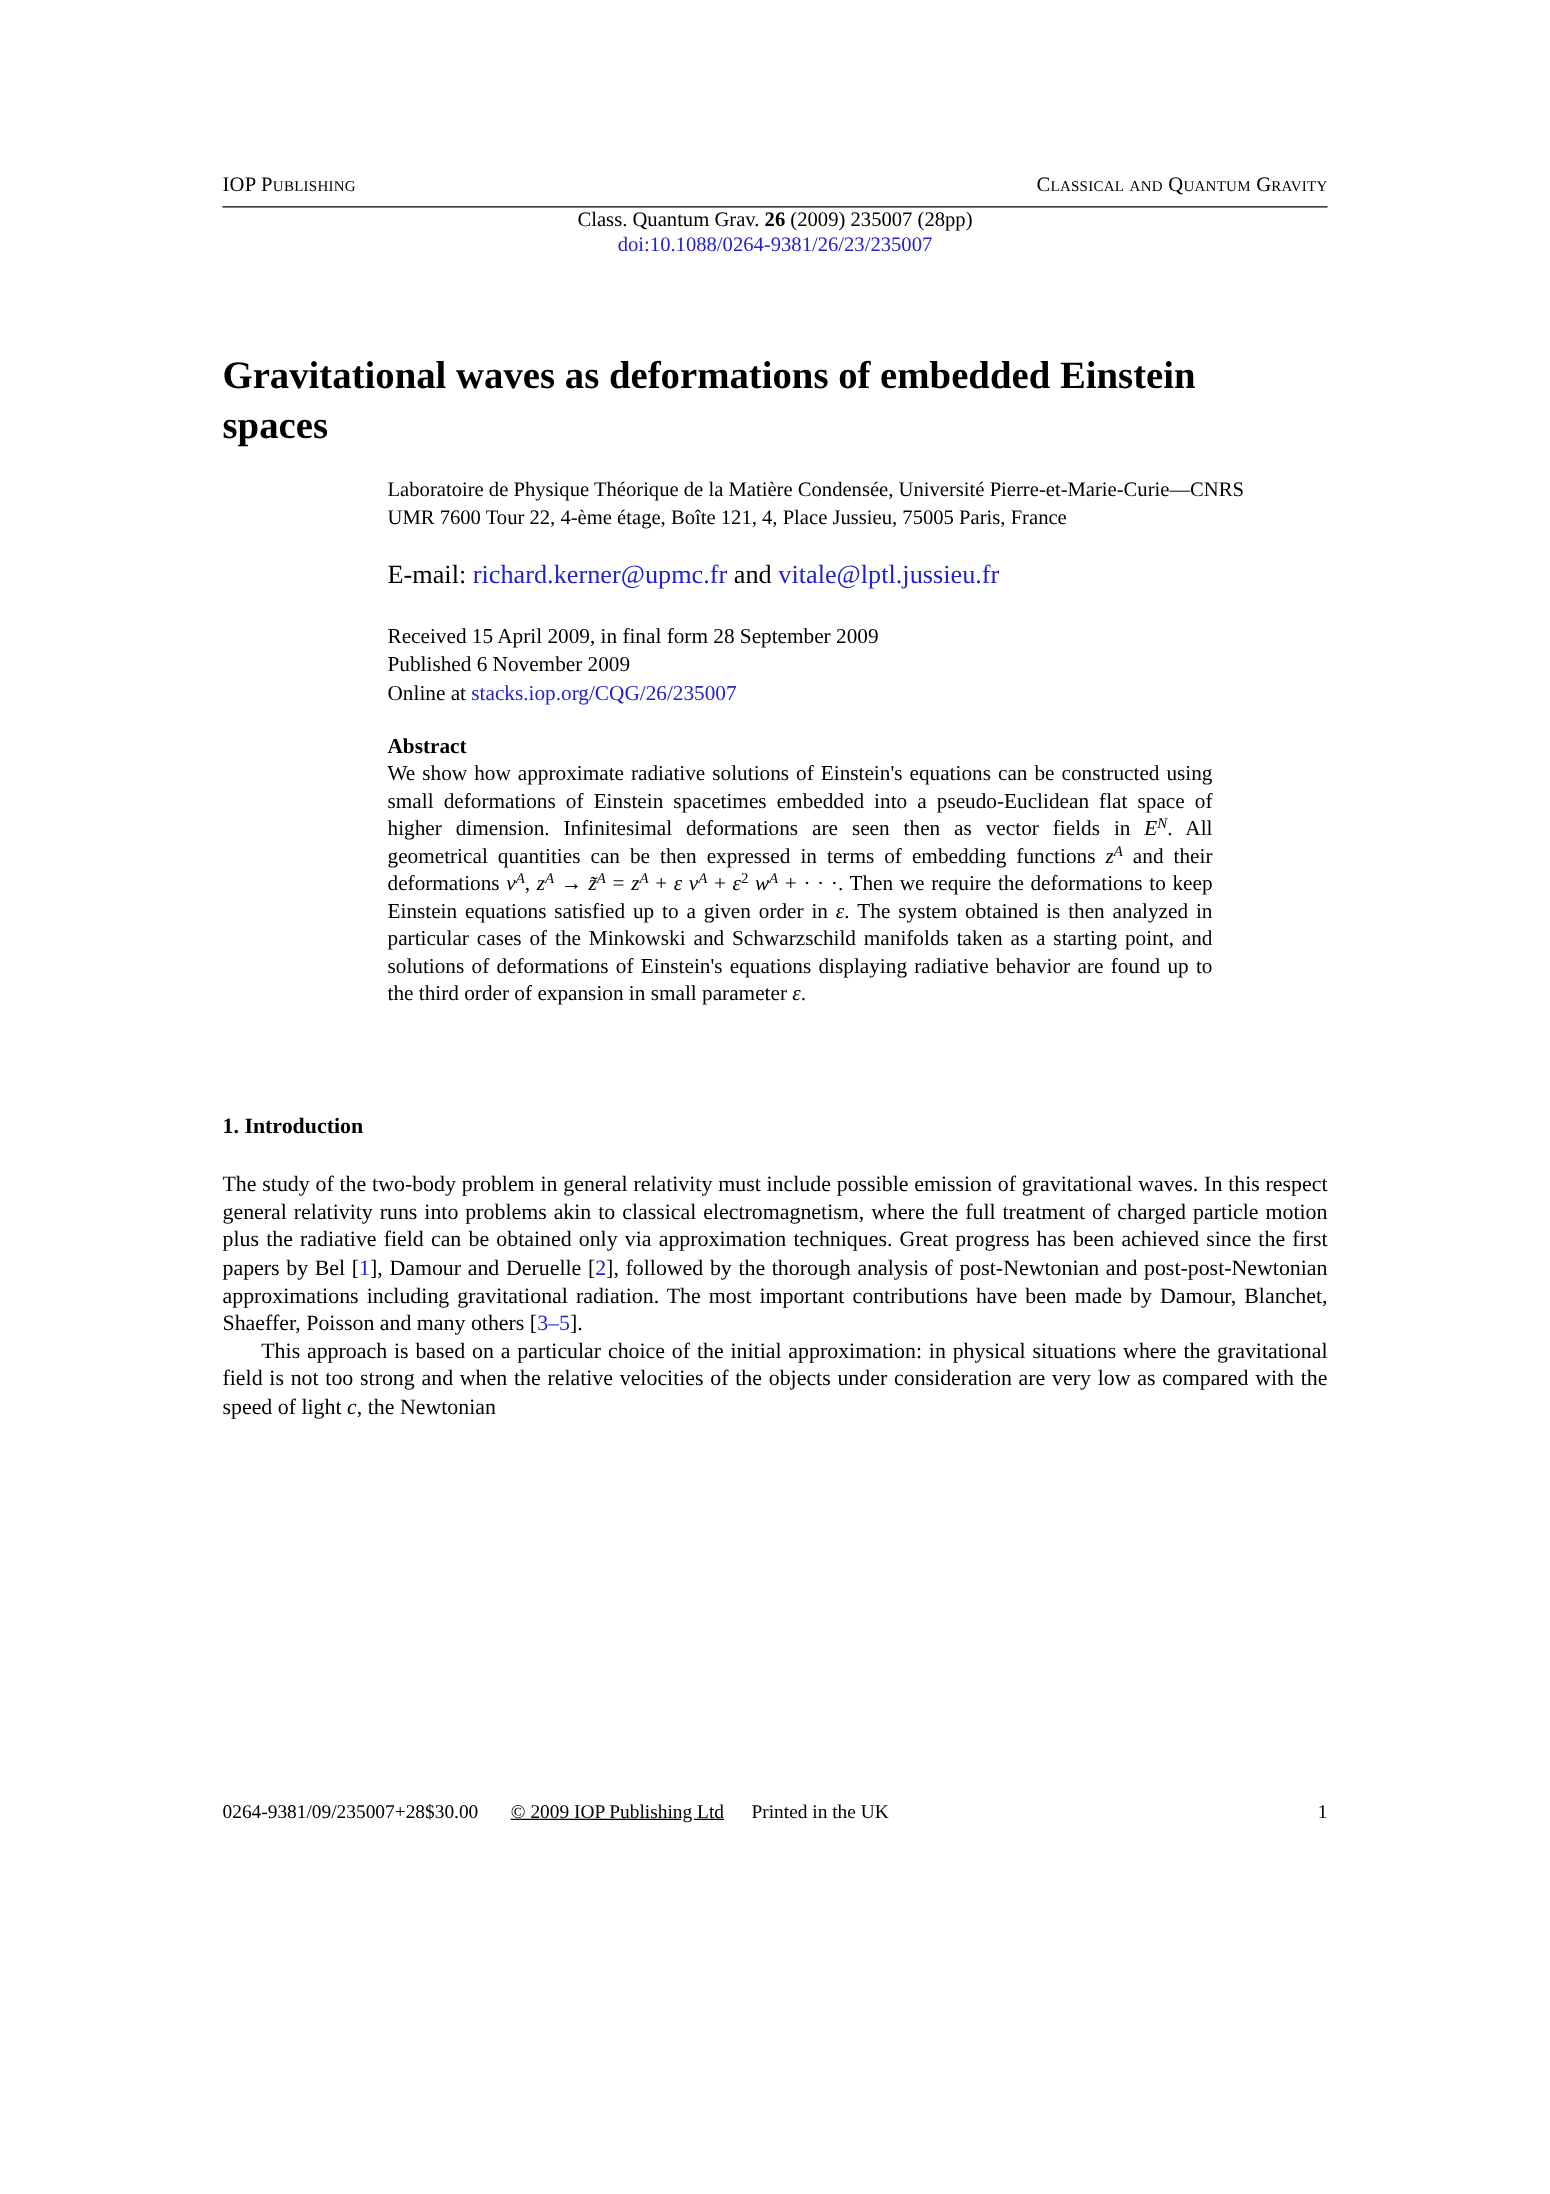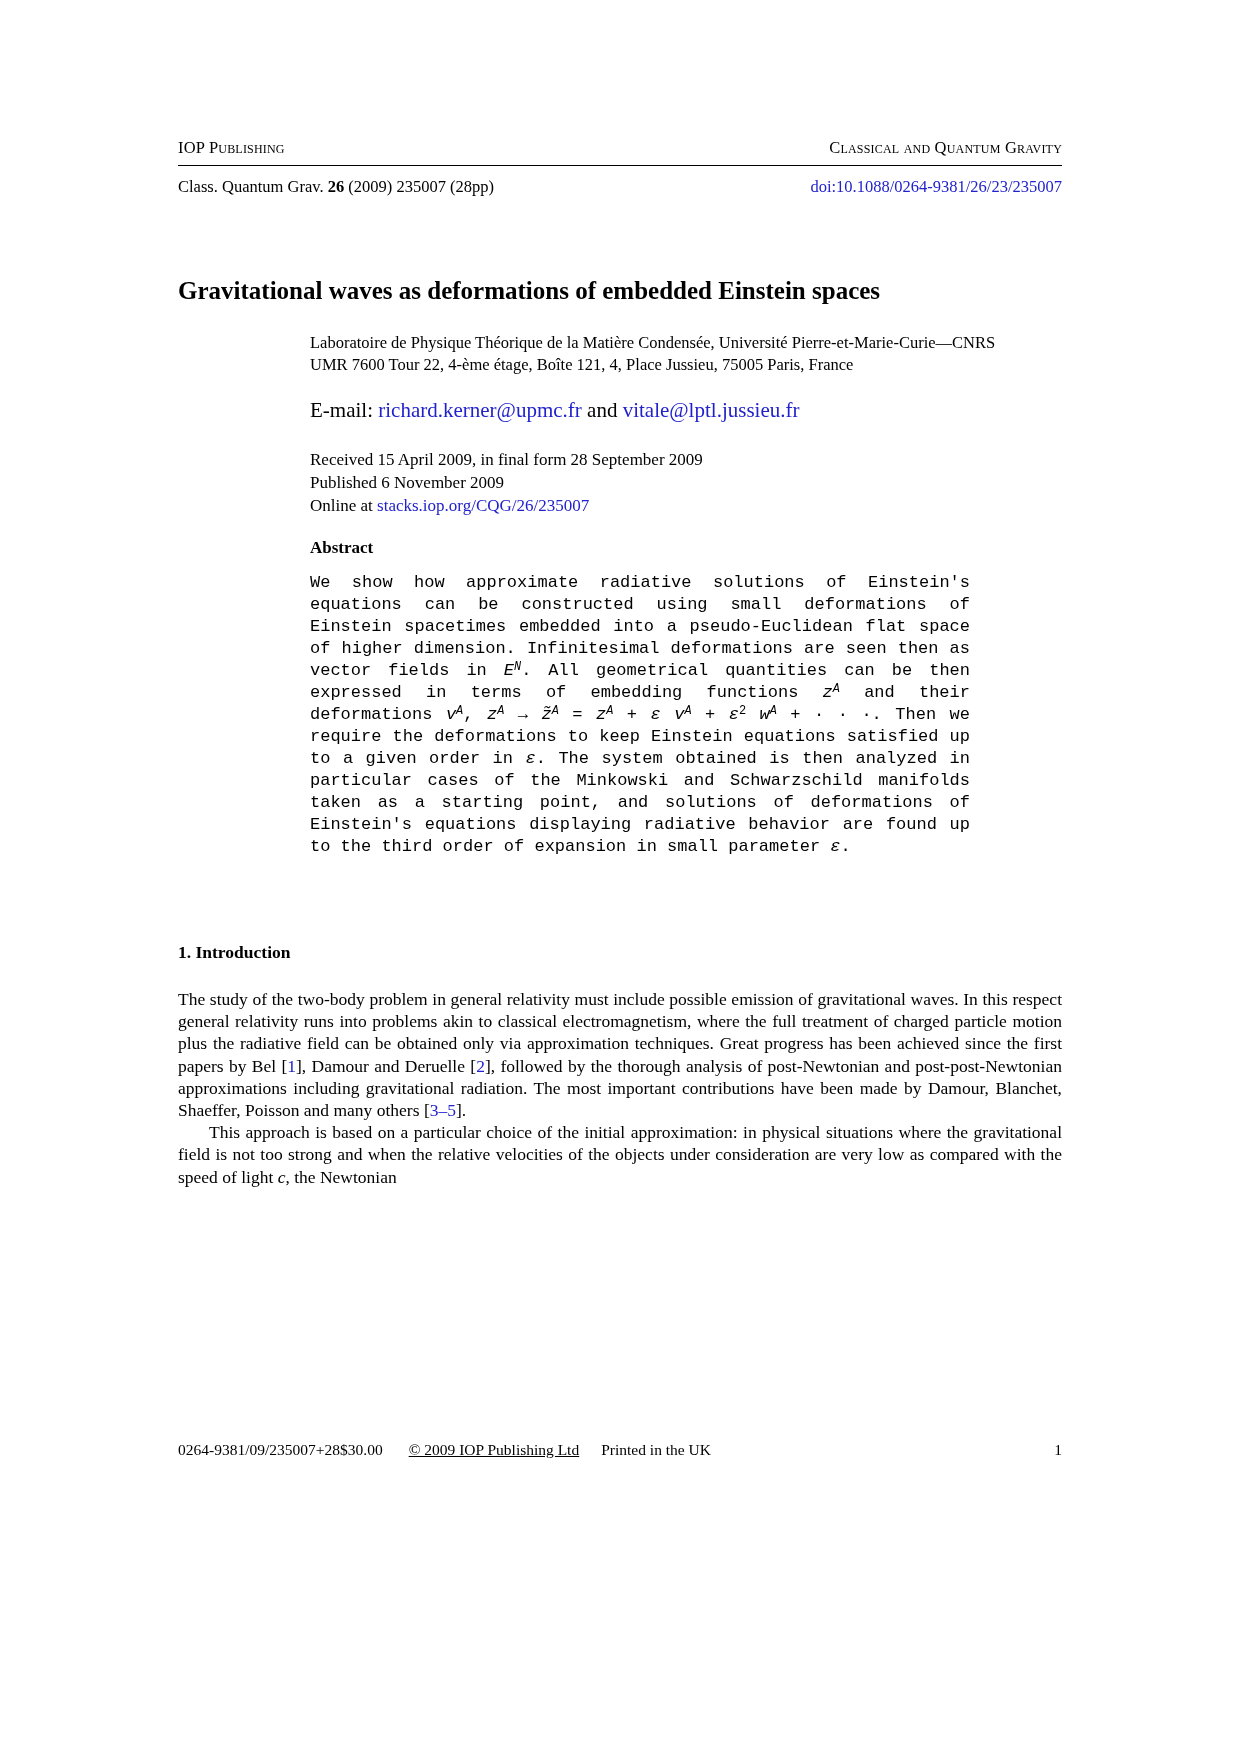--- a/index.html
+++ b/index.html
@@ -27,31 +27,31 @@
     align-items: baseline;
     font-variant: small-caps;
     font-size: 16.5px;
     letter-spacing: 0.2px;
   }
   .hdr-rule {
     margin-top: 7px;
     border-bottom: 1.6px solid #000;
   }
   .hdr-row2 {
-    margin-top: 11px;
     display: flex;
     justify-content: space-between;
-    align-items: flex-start;
+    align-items: center;
     font-size: 16.5px;
+    flex-direction: column;
   }
   
   .title {
     margin-top: 74px;
     max-width: 790px;
-    font-size: 25px;
+    font-size: 31px;
     font-weight: bold;
     line-height: 40px;
   }
   .meta { margin-left: 132px; }
   .authors {
     margin-top: 62px;
     font-size: 17.5px;
     font-weight: bold;
   }
   .affil {
@@ -68,26 +68,25 @@
     margin-top: 25px;
     font-size: 17px;
     line-height: 23px;
   }
   .abs-head {
     margin-top: 21px;
     font-size: 17px;
     font-weight: bold;
   }
   .abs-body {
-    margin-top: 14px;
+    margin-top: 1px;
     width: 660px;
     font-size: 17px;
     line-height: 22px;
     text-align: justify;
-    font-family: Liberation Mono, monospace;
   }
   .pacs {
     margin-top: 37px;
     font-size: 17px;
   }
   
   .sec-head {
     margin-top: 84px;
     font-size: 17.5px;
     font-weight: bold;

